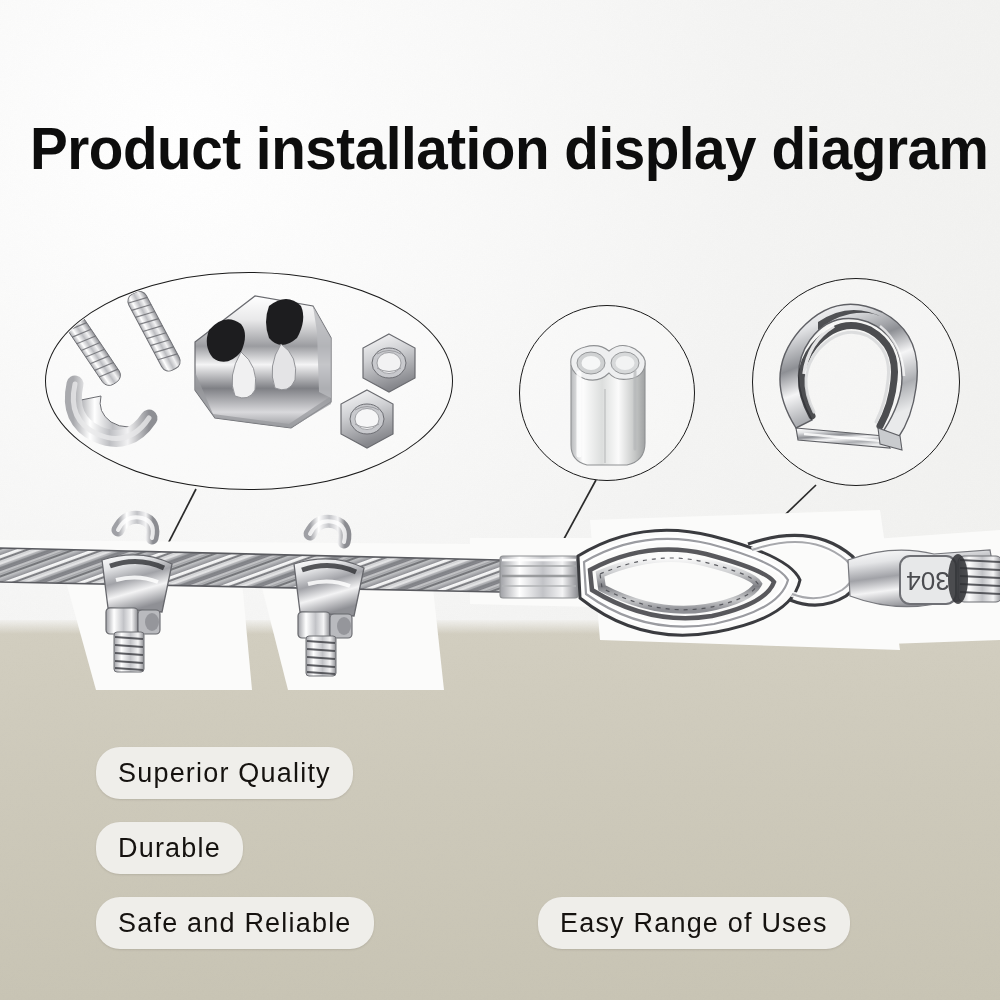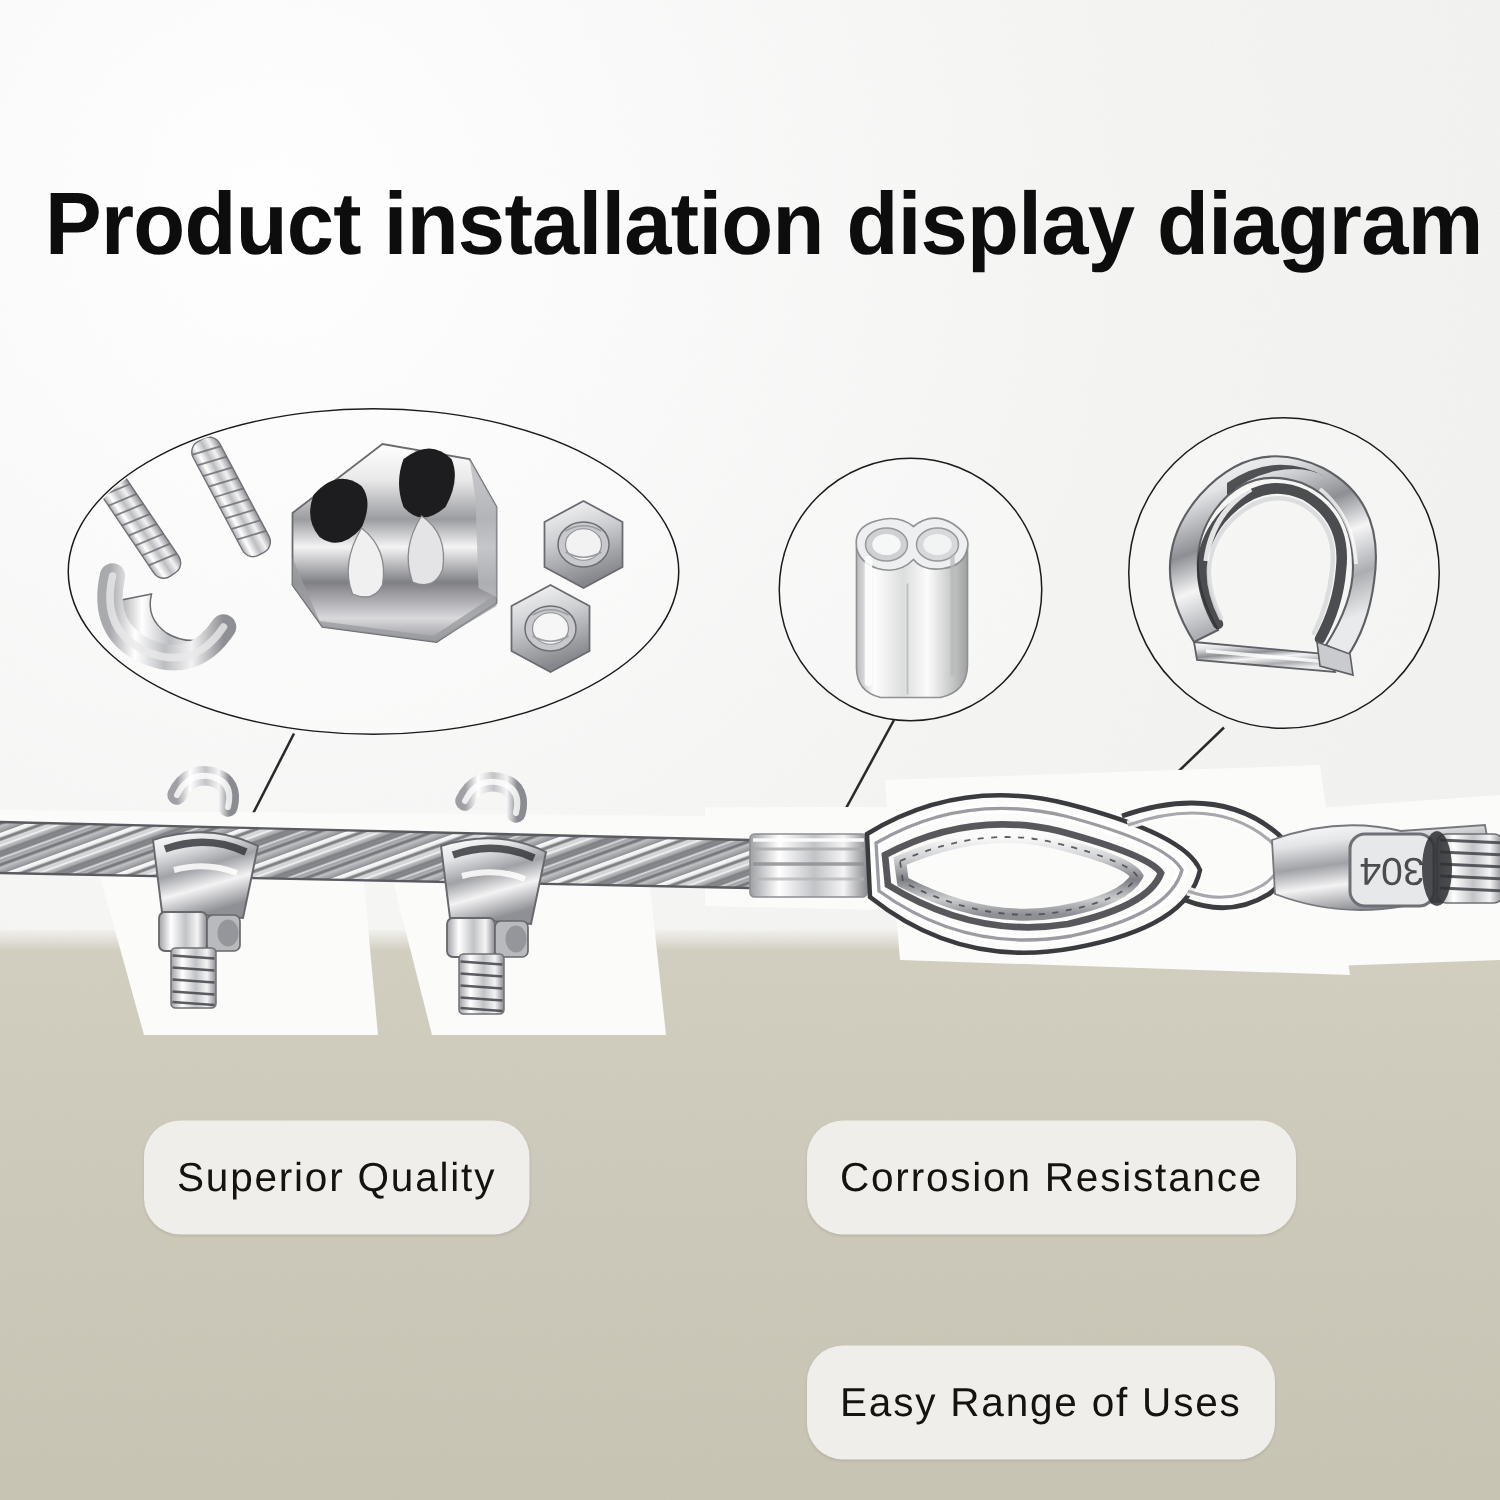--- a/index.html
+++ b/index.html
@@ -95,21 +95,21 @@
     width: 1000px;
     height: 220px;
   }
 
   
   .pill {
     position: absolute;
     display: flex;
     align-items: center;
     height: 44px;
-    padding: 16px 22px;
+    padding: 4px 22px;
     border-radius: 24px;
     background: #efeeea;
     color: #15120f;
     font-size: 27px;
     letter-spacing: 1.2px;
     white-space: nowrap;
     box-shadow: 0 1px 2px rgba(90,85,70,.18);
   }
   .pill span { display: block; }
 
@@ -468,21 +468,24 @@
           <line x1="1" y1="29" x2="29" y2="31"></line>
           <line x1="1" y1="36" x2="29" y2="38"></line>
         </g>
       </g>
     </g>
   </svg>
 
   <div class="pill col-left row-1">
     <span>Superior Quality</span>
   </div>
-
-  <div class="pill col-right row-1">
-    <span>Corrosion Resistance</span>
-  </div>
+  <div class="pill col-left row-2">
+    <span>Durable</span>
+  </div>
+  <div class="pill col-left row-3">
+    <span>Safe and Reliable</span>
+  </div>
+
   <div class="pill col-right row-3">
     <span>Easy Range of Uses</span>
   </div>
 
 </div>
 
 </body></html>

